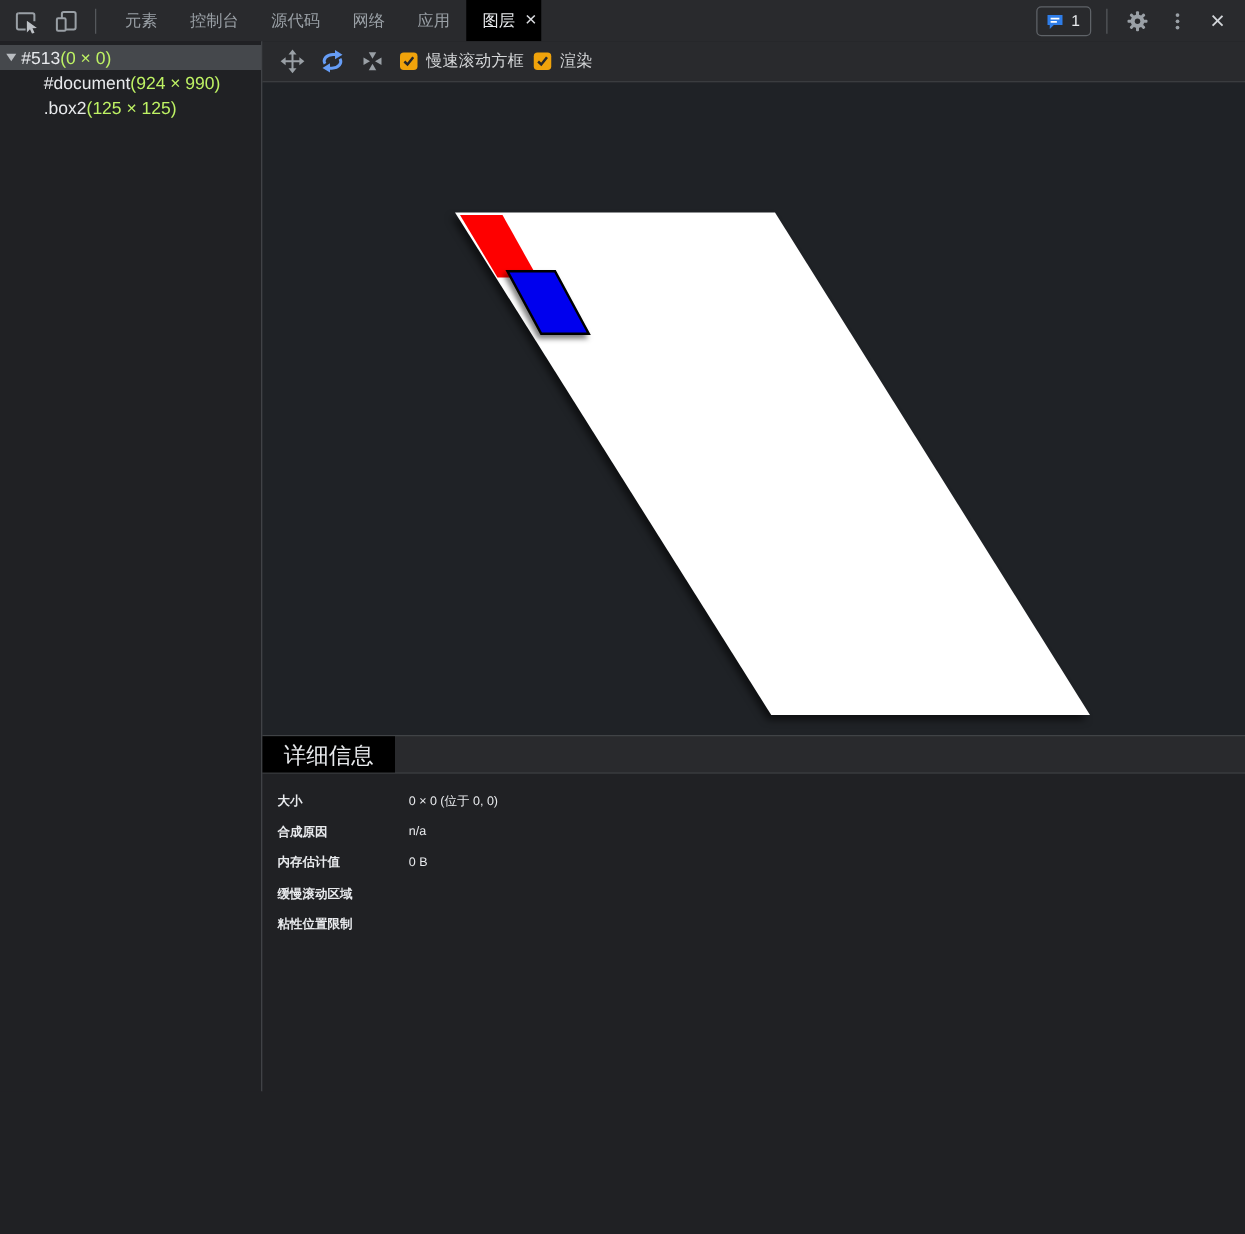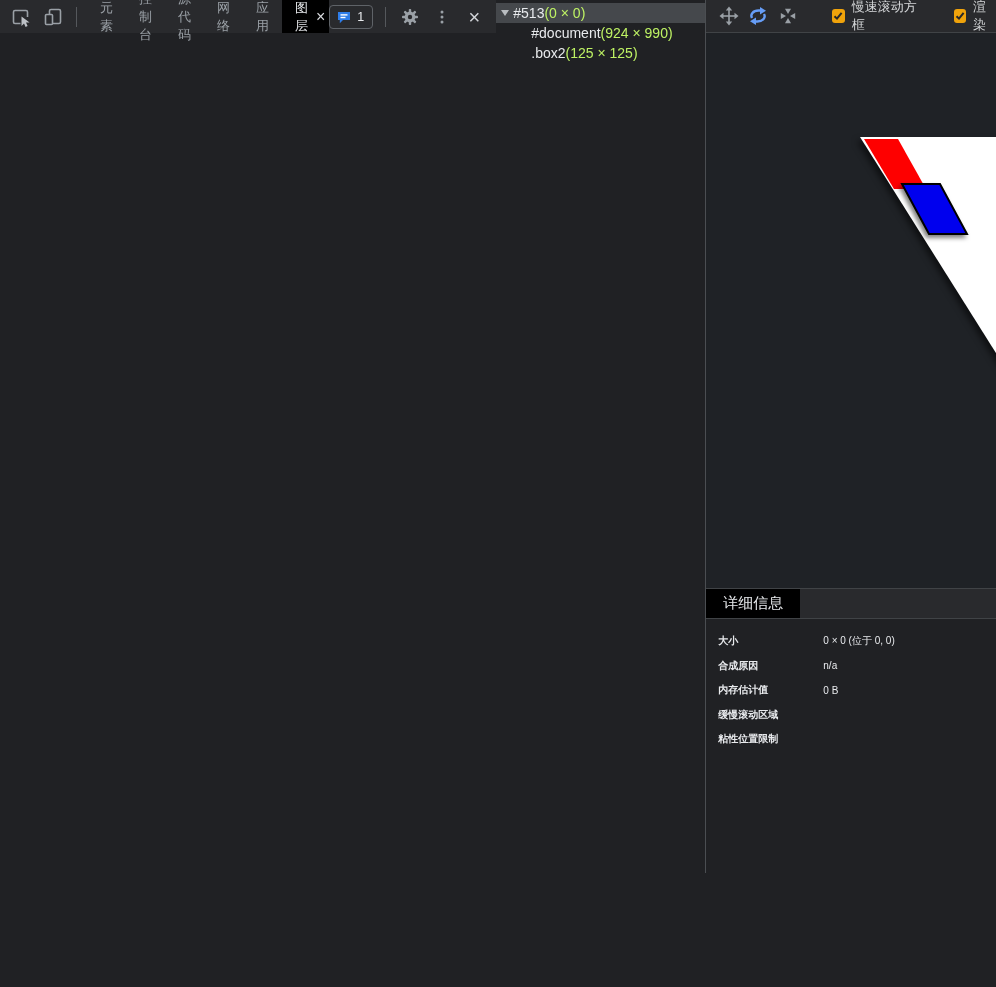--- a/index.html
+++ b/index.html
@@ -1,18 +1,18 @@
 <!DOCTYPE html>
 <html><head>
 <meta charset="utf-8">
 <style>
   * { margin:0; padding:0; box-sizing:border-box; }
   html,body { width:996px; height:987px; overflow:hidden; background:#202124;
     font-family:"Liberation Sans","DejaVu Sans",sans-serif; }
-  .devtools { width:996px; height:873px; display:flex; flex-direction:row; background:#202124; }
+  .devtools { width:996px; height:873px; display:flex; flex-direction:column; background:#202124; }
 
   
   .tabbar { height:33px; flex:0 0 33px; background:#292a2d; display:flex; align-items:stretch; }
   .tb-icons { display:flex; align-items:center; padding:0 6px 0 8px; gap:6px; }
   .tb-iconbtn { width:26px; height:26px; display:flex; align-items:center; justify-content:center; cursor:pointer; }
   .vdiv { width:1px; height:20px; background:#55585c; align-self:center; margin:0 4px; }
   .tabs { display:flex; align-items:stretch; }
   .tab { display:flex; align-items:center; padding:0 13px; color:#9aa0a6; font-size:13px; cursor:pointer; }
   .tab.active { background:#000000; color:#e8eaed; padding-right:4px; }
   .tab .closex { margin-left:8px; color:#dadce0; font-size:16px; line-height:1; cursor:pointer; }
@@ -30,33 +30,33 @@
   .tree-row.selected { background:#45484c; }
   .tw { width:17px; flex:0 0 17px; display:flex; align-items:center; justify-content:center; }
   .tri { width:0; height:0; border-left:4.5px solid transparent; border-right:4.5px solid transparent; border-top:6px solid #b9bdc1; }
   .indent1 { padding-left:35px; }
 
   .main { flex:1; display:flex; flex-direction:column; min-width:0; }
 
   
   .canvas-toolbar { height:33px; flex:0 0 33px; background:#292a2d; display:flex; align-items:center; padding-left:10px; gap:4px; border-bottom:1px solid #404346; }
   .mode-btn { width:28px; height:26px; display:flex; align-items:center; justify-content:center; cursor:pointer; }
-  .cb-group { display:flex; align-items:center; gap:7px; margin-left:28px; cursor:pointer; }
+  .cb-group { display:flex; align-items:center; gap:7px; margin-left:4px; cursor:pointer; }
   .checkbox { width:14px; height:14px; border-radius:3px; background:#f0a30b; display:flex; align-items:center; justify-content:center; }
   .checkbox svg { display:block; }
   .cb-label { color:#d5d7d9; font-size:13px; }
 
   
   .canvas3d { flex:1; background:#1f2226; position:relative; min-height:0; }
   .canvas3d svg { position:absolute; left:0; top:0; }
 
   
   .details { flex:0 0 285px; display:flex; flex-direction:column; }
   .details-tabbar { height:31px; flex:0 0 31px; background:#292a2d; border-top:1px solid #404346; border-bottom:1px solid #404346; display:flex; align-items:stretch; }
-  .details-tab { background:#000; color:#e8eaed; font-size:15px; display:flex; align-items:center; padding:0 17px; cursor:pointer; }
+  .details-tab { background:#000; color:#e8eaed; font-size:18px; display:flex; align-items:center; padding:0 17px; cursor:pointer; }
   .details-body { flex:1; background:#202124; padding:10px 0 0 12px; }
   .drow { display:flex; height:24.5px; align-items:center; font-size:10px; }
   .dlabel { width:105px; flex:0 0 105px; color:#e8eaed; font-weight:bold; }
   .dvalue { color:#e8eaed; }
 </style>
 </head>
 <body>
 
 <div class="devtools">
 

